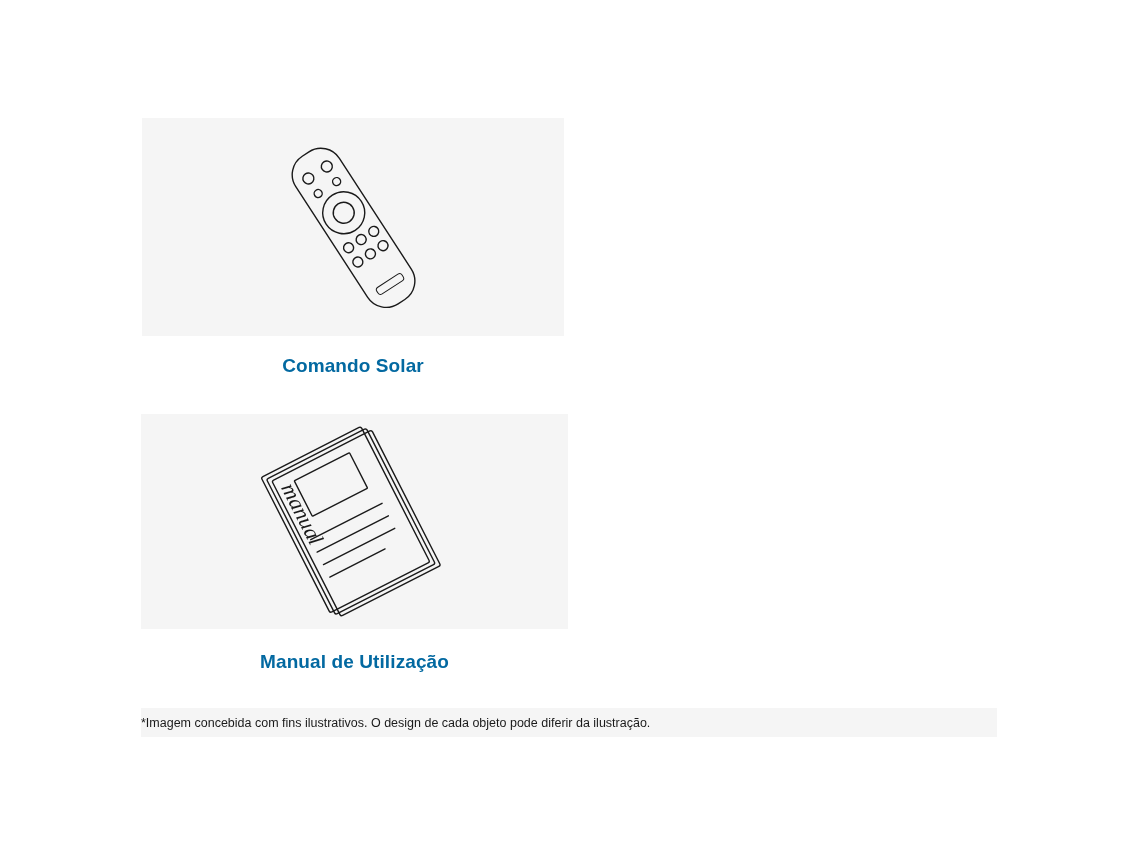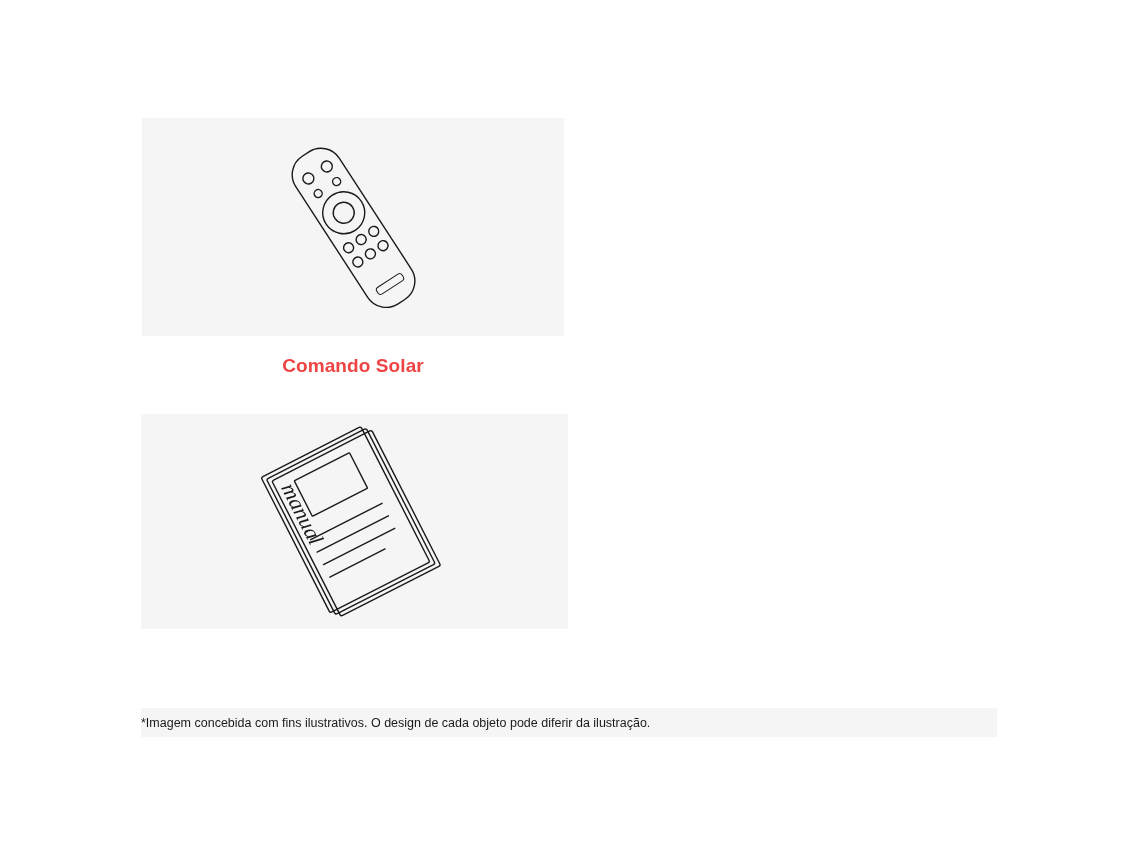--- a/index.html
+++ b/index.html
@@ -32,21 +32,21 @@
     background: #f5f5f5;
     display: flex;
     align-items: center;
     justify-content: center;
     box-sizing: border-box;
   }
   .caption {
     text-align: center;
     font-size: 19px;
     font-weight: 700;
-    color: #ef4444;
+    color: #0369a1;
     letter-spacing: 0.1px;
     white-space: nowrap;
   }
 
   
   #item-remote        { left: 142px; top: 118px; width: 422px; }
   #item-remote .thumb { width: 422px; height: 218px; }
   #item-remote .caption { margin-top: 19px; }
 
   
@@ -131,19 +131,20 @@
             <line x1="166" y1="104" x2="246" y2="104"></line>
             <line x1="166" y1="118" x2="246" y2="118"></line>
             <line x1="166" y1="132" x2="246" y2="132"></line>
             <line x1="166" y1="146" x2="228" y2="146"></line>
 
             <text x="163" y="44" transform="rotate(90 163 44)" font-family="'Liberation Serif', serif" font-style="italic" font-size="22" fill="#1a1a1a" stroke="none">manual</text>
           </g>
         </g>
       </svg>
     </div>
+    <div class="caption">Manual de Utilização</div>
   </div>
 
   <div id="footnote">
     <span class="note-text">*Imagem concebida com fins ilustrativos. O design de cada objeto pode diferir da ilustração.</span>
   </div>
 
 </div>
 
 </body></html>

